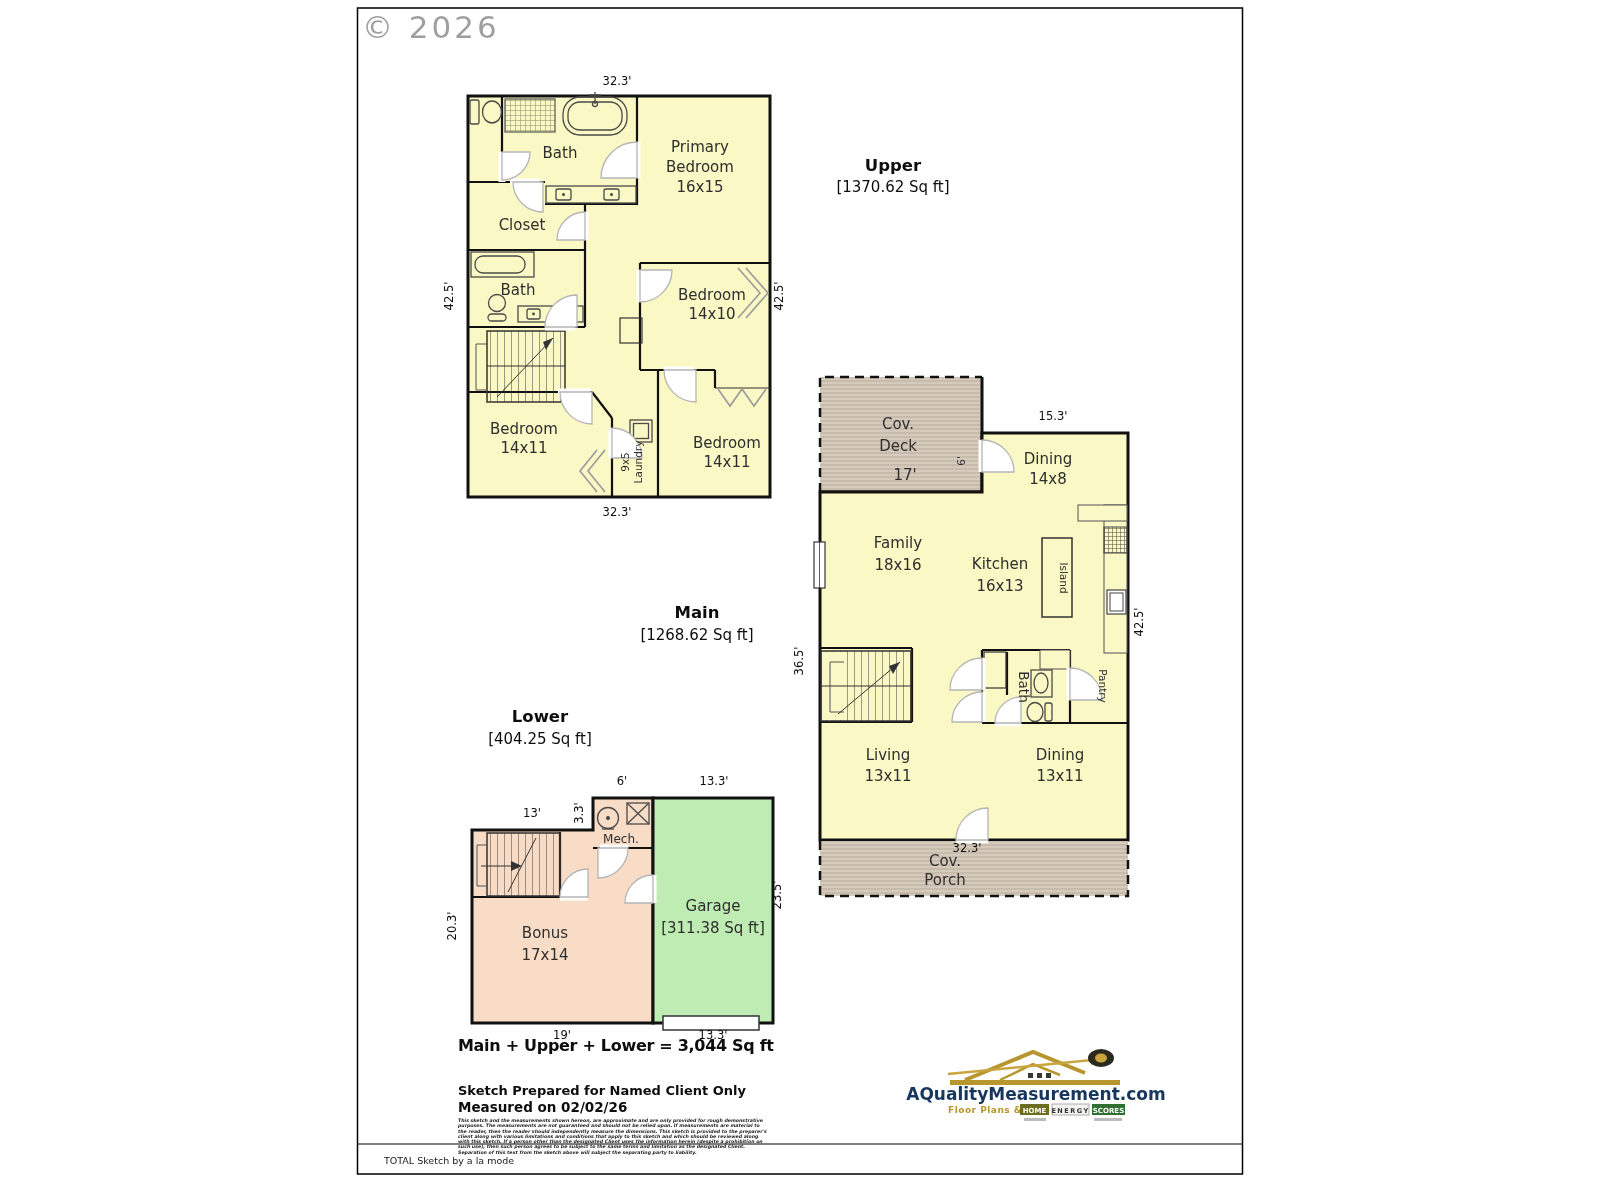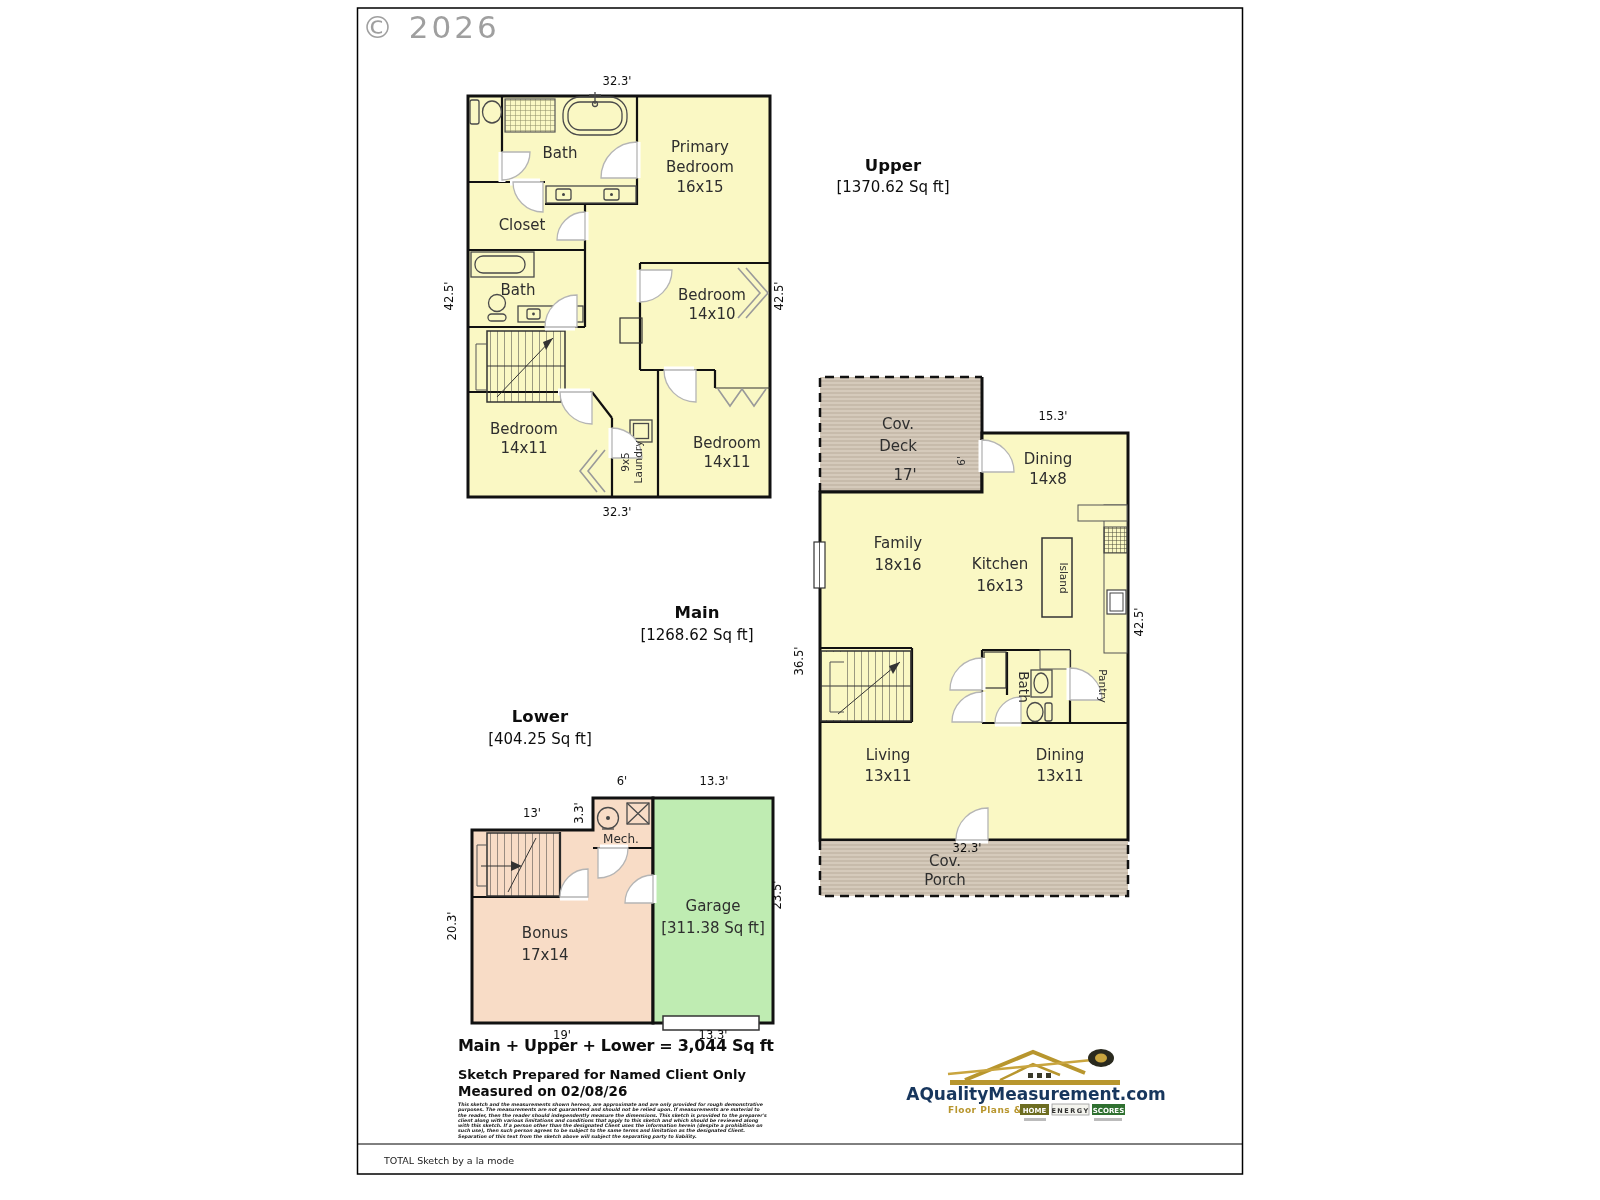--- a/index.html
+++ b/index.html
@@ -14,21 +14,21 @@
   .lvl-sqft{font-size:15px;fill:#0d0d0d;text-anchor:middle;}
   .wm{font-size:31px;fill:#8f8f8f;letter-spacing:3px;opacity:.85;}
   .wall{stroke:#111;stroke-width:2.2;fill:none;}
   .wall-thin{stroke:#333;stroke-width:1.2;fill:none;}
   .door{fill:#ffffff;stroke:#b5b5b5;stroke-width:1.3;}
   .chev{stroke:#9a9a9a;stroke-width:1.6;fill:none;}
   .fix{stroke:#4a4a4a;stroke-width:1.3;fill:none;}
   .open{fill:#ffffff;}
   .summary{position:absolute;left:458px;top:1036px;width:312px;color:#0d0d0d;}
   .summary .total{font-size:16px;font-weight:bold;white-space:nowrap;letter-spacing:-.3px;text-align:right;}
-  .summary .prepared{font-size:13px;font-weight:bold;margin-top:12px;}
+  .summary .prepared{font-size:13px;font-weight:bold;margin-top:28px;}
   .summary .measured{font-size:13.5px;font-weight:bold;margin-top:1px;}
   .summary .disclaimer{font-size:4.7px;font-weight:bold;font-style:italic;line-height:1.12;margin-top:3px;color:#222;}
   .footer-note{position:absolute;left:384px;top:1155px;font-size:9.5px;color:#1a1a1a;}
 </style>
 </head>
 <body>
 
 <div class="stage">
 <svg width="1600" height="1200" viewBox="0 0 1600 1200">
   <defs>
@@ -364,18 +364,18 @@
     <text x="1108.5" y="1112.5" text-anchor="middle" style="font-size:7px;font-weight:bold;fill:#ffffff">SCORES</text>
     <rect x="1024" y="1118" width="22" height="3" fill="#bbbbbb"></rect>
     <rect x="1094" y="1118" width="28" height="3" fill="#bbbbbb"></rect>
   </g>
 </svg>
 
 
 <div class="summary">
   <div class="total">Main + Upper + Lower = 3,044 Sq ft</div>
   <div class="prepared">Sketch Prepared for Named Client Only</div>
-  <div class="measured">Measured on 02/08/26</div>
+  <div class="measured">Measured on 02/02/26</div>
   <div class="disclaimer">This sketch and the measurements shown hereon, are approximate and are only provided for rough demonstrative purposes.  The measurements are not guaranteed and should not be relied upon.  If measurements are material to the reader, then the reader should independently measure the dimensions.  This sketch is provided to the preparer's client along with various limitations and conditions that apply to this sketch and which should be reviewed along with this sketch.  If a person other than the designated Client uses the information herein (despite a prohibition on such use), then such person agrees to be subject to the same terms and limitation as the designated Client.  Separation of this text from the sketch above will subject the separating party to liability.</div>
 </div>
 
 <div class="footer-note">TOTAL Sketch by a la mode</div>
 </div>
 
 </body></html>

